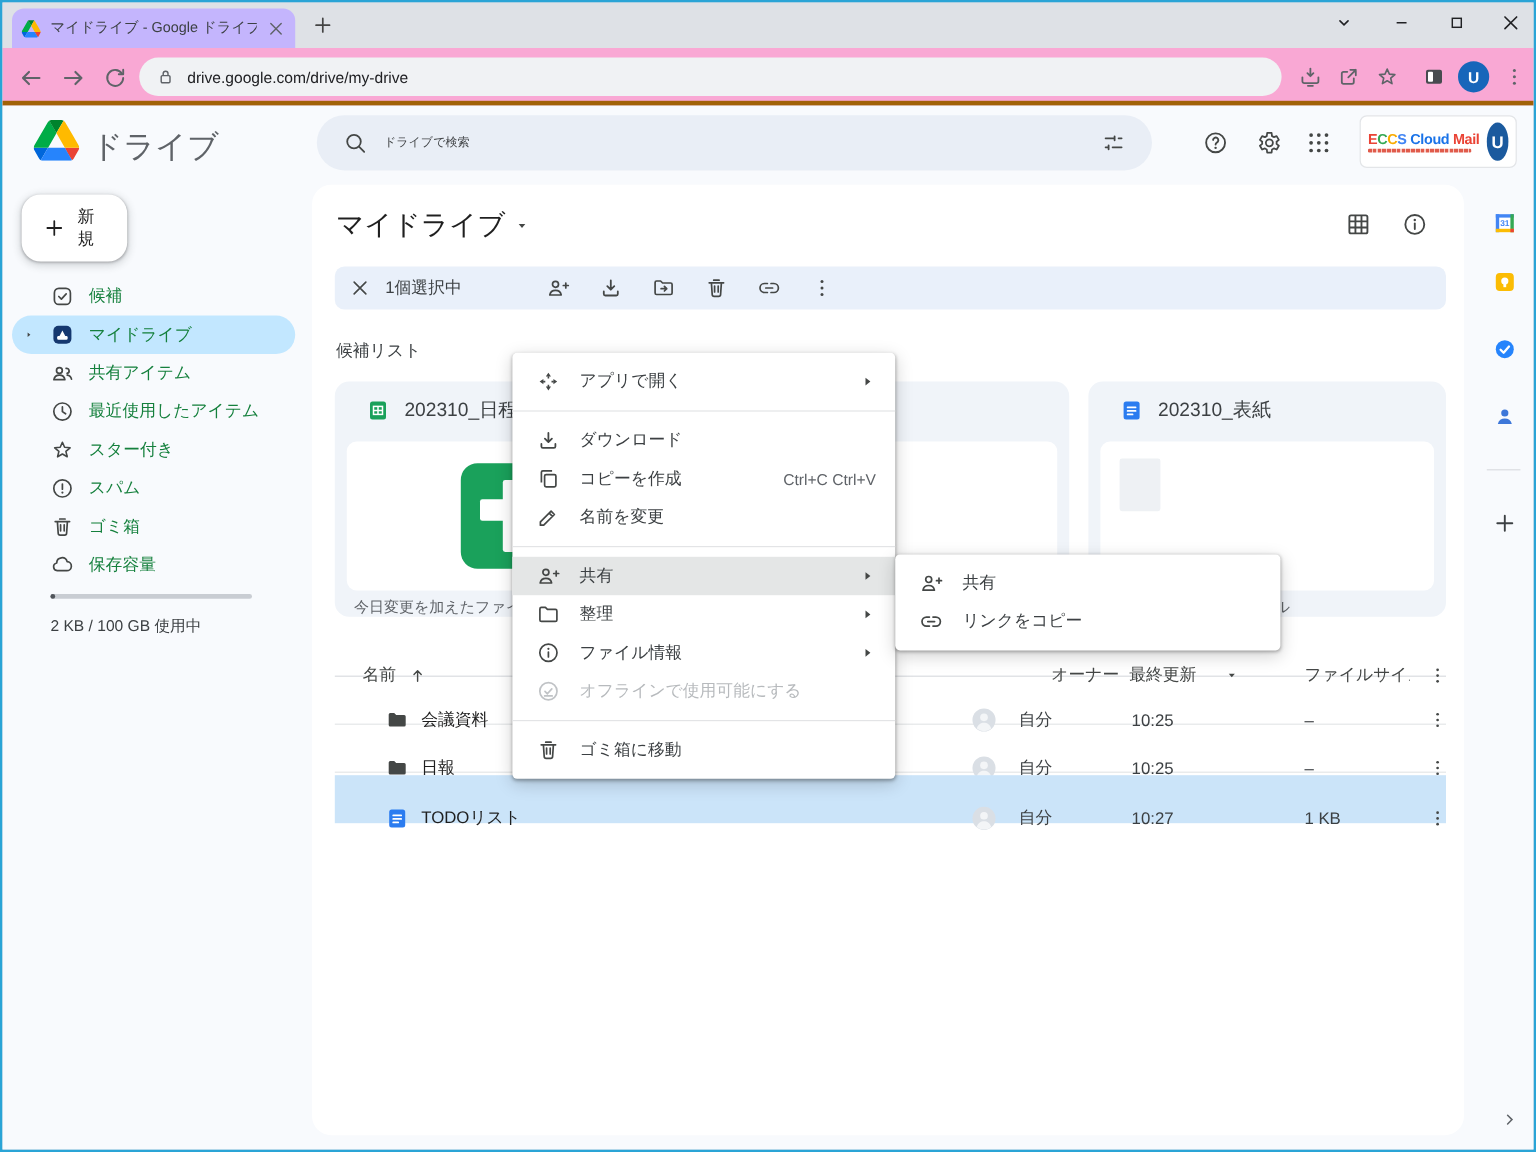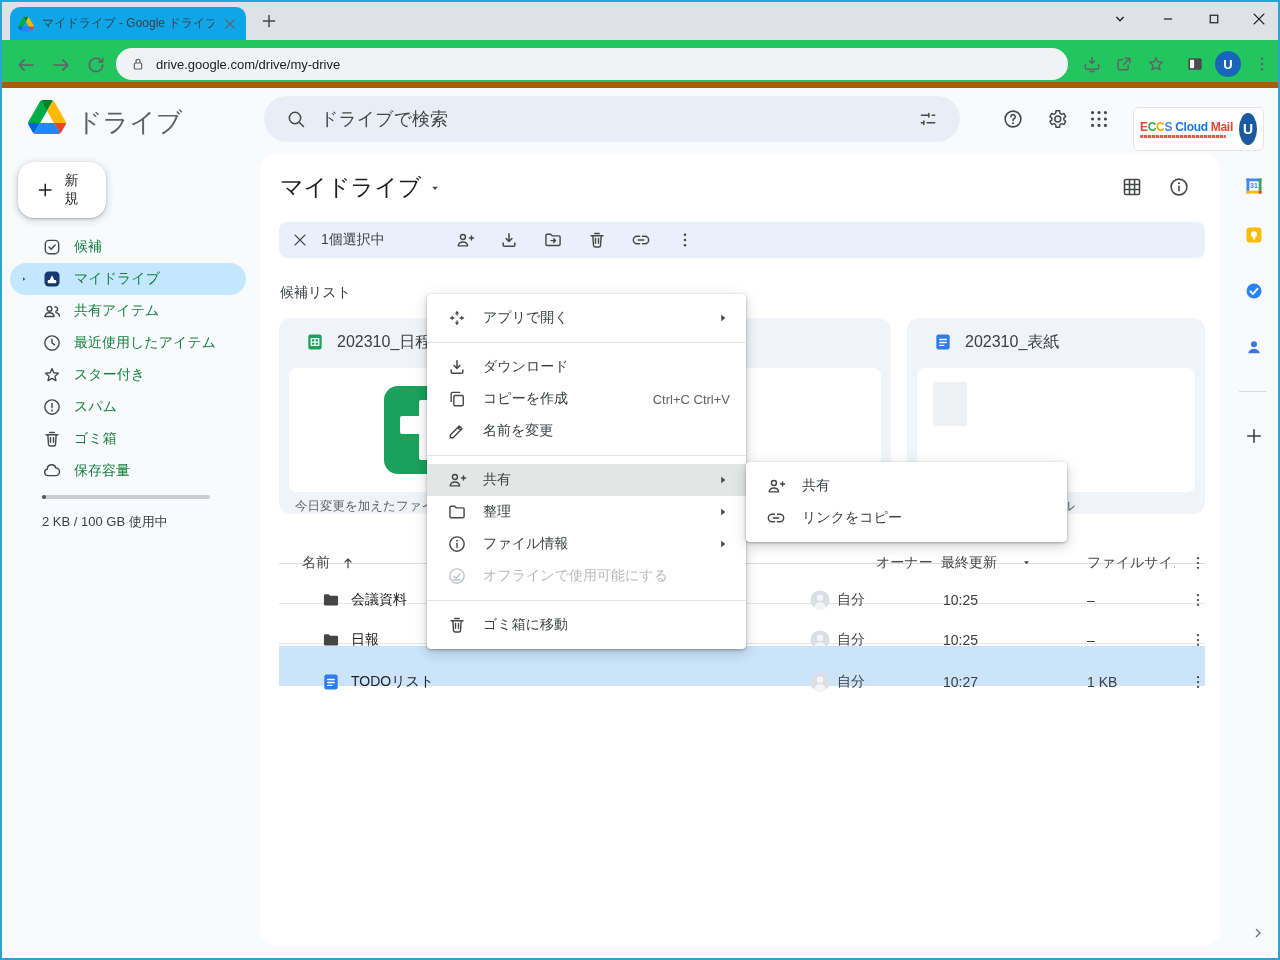--- a/index.html
+++ b/index.html
@@ -7,36 +7,36 @@
   .win { position:relative; width:1280px; height:960px; border:2px solid #2aa4d6; background:#dee1e6; overflow:hidden; }
 
   .abs { position:absolute; }
   .ic { width:20px; height:20px; display:block; color:#444746; }
   .ic16 { width:16px; height:16px; }
   .ic18 { width:18px; height:18px; }
   .ic22 { width:22px; height:22px; }
 
   
   .tabstrip { position:absolute; left:0; top:0; width:100%; height:38px; background:#dee1e6; }
-  .tab { position:absolute; left:8px; top:5px; width:236px; height:33px; background:#0ea5e9; border-radius:10px 10px 0 0; display:flex; align-items:center; padding:0 8px; gap:8px; }
+  .tab { position:absolute; left:8px; top:5px; width:236px; height:33px; background:#c4b5fd; border-radius:10px 10px 0 0; display:flex; align-items:center; padding:0 8px; gap:8px; }
   .tab-title { flex:1; font-size:12px; color:#3c4043; white-space:nowrap; overflow:hidden; }
   .wbtn { position:absolute; top:0; width:46px; height:34px; display:flex; align-items:center; justify-content:center; color:#202124; }
-  .toolbar { position:absolute; left:0; top:38px; width:100%; height:48px; background:#22c55e; border-bottom:6px solid #a16207; }
+  .toolbar { position:absolute; left:0; top:38px; width:100%; height:48px; background:#f9a8d4; border-bottom:4px solid #a16207; }
   .navic { position:absolute; top:14px; color:#5f6368; }
   .urlbar { position:absolute; left:114px; top:8px; width:952px; height:32px; border-radius:16px; background:#f0f2f4; display:flex; align-items:center; padding:0 14px; gap:10px; }
   .url-text { font-size:13px; color:#202124; }
   .avatar { border-radius:50%; color:#fff; font-weight:bold; display:flex; align-items:center; justify-content:center; }
 
   
   .app { position:absolute; left:0; top:86px; width:1276px; height:870px; background:#f8fafd; }
   .app-name { font-size:26px; color:#5f6368; }
   .searchbar { position:absolute; left:262px; top:8px; width:696px; height:46px; border-radius:23px; background:#e9eef6; display:flex; align-items:center; padding:0 22px; gap:14px; }
-  .search-ph { flex:1; font-size:18px; color:#44474a; }
+  .search-ph { flex:1; font-size:10px; color:#44474a; }
   .hicon { position:absolute; top:20px; color:#444746; }
-  .eccs { position:absolute; left:1131px; top:19px; width:131px; height:44px; background:#fff; border:1px solid #e3e5e8; border-radius:6px; display:flex; align-items:center; padding:0 6px; gap:6px; }
+  .eccs { position:absolute; left:1131px; top:8px; width:131px; height:44px; background:#fff; border:1px solid #e3e5e8; border-radius:6px; display:flex; align-items:center; padding:0 6px; gap:6px; }
   .eccs-text { flex:1; }
   .eccs-line1 { font-size:12px; font-weight:bold; letter-spacing:-0.3px; white-space:nowrap; }
   .eccs-sub { margin-top:1px; height:3px; width:86px; background:repeating-linear-gradient(90deg,#e05b4b 0 3px,#f7c9c2 3px 4px); border-radius:1px; }
 
   
   .newbtn { position:absolute; left:16px; top:74px; width:88px; height:56px; background:#fff; border-radius:16px; display:flex; align-items:center; padding:0 18px; gap:10px; box-shadow:0 1px 2px rgba(60,64,67,.3),0 2px 6px 2px rgba(60,64,67,.15); }
   .newbtn span { font-size:14px; font-weight:500; color:#1f1f1f; }
   .nav { position:absolute; left:8px; top:143px; width:236px; }
   .nav-item { position:relative; height:32px; display:flex; align-items:center; border-radius:16px; padding-left:32px; gap:12px; color:#444746; }
   .nav-item .lbl { font-size:14px; color:#15803d; }
@@ -66,21 +66,21 @@
   .sheets-big { position:absolute; left:95px; top:18px; width:88px; height:88px; background:#1aa15b; border-radius:14px; }
   .sheets-big .v { position:absolute; left:35px; top:14px; width:18px; height:60px; background:#fff; border-radius:2px; }
   .sheets-big .h { position:absolute; left:16px; top:30px; width:56px; height:18px; background:#fff; border-radius:2px; }
 
   
   .thead { position:absolute; left:19px; top:376px; width:926px; height:34px; border-bottom:1px solid #dadce0; font-size:14px; color:#444746; }
   .trow { position:absolute; left:19px; width:926px; height:40px; border-bottom:1px solid #e4e6e8; font-size:14px; color:#3c4043; }
   .trow.selrow { background:#cbe4f9; border-bottom:none; }
   .cell { position:absolute; top:0; height:100%; display:flex; align-items:center;margin-top:16px; }
   .c-icon { left:42px; } .c-name { left:72px; color:#1f1f1f; }
-  .c-avatar { left:530px; } .c-owner { left:558px; }
+  .c-avatar { left:530px; } .c-owner { left:570px; }
   .c-time { left:664px; } .c-size { left:808px; }
   .c-kebab { left:910px; color:#444746; }
   .h-name { left:23px; gap:10px; } .h-owner { left:597px; } .h-time { left:662px; gap:24px; }
   .h-size { left:808px; width:88px; overflow:hidden; white-space:nowrap; }
 
   
   .menu { position:absolute; background:#fff; border-radius:4px; padding:8px 0; box-shadow:0 1px 3px rgba(0,0,0,.3),0 4px 14px rgba(0,0,0,.18); }
   .mi { height:32px; display:flex; align-items:center; padding:0 16px 0 20px; gap:16px; }
   .mi .mlabel { font-size:14px; color:#3c4043; flex:1; white-space:nowrap; }
   .mi.hl { background:#e4e6e6; }

